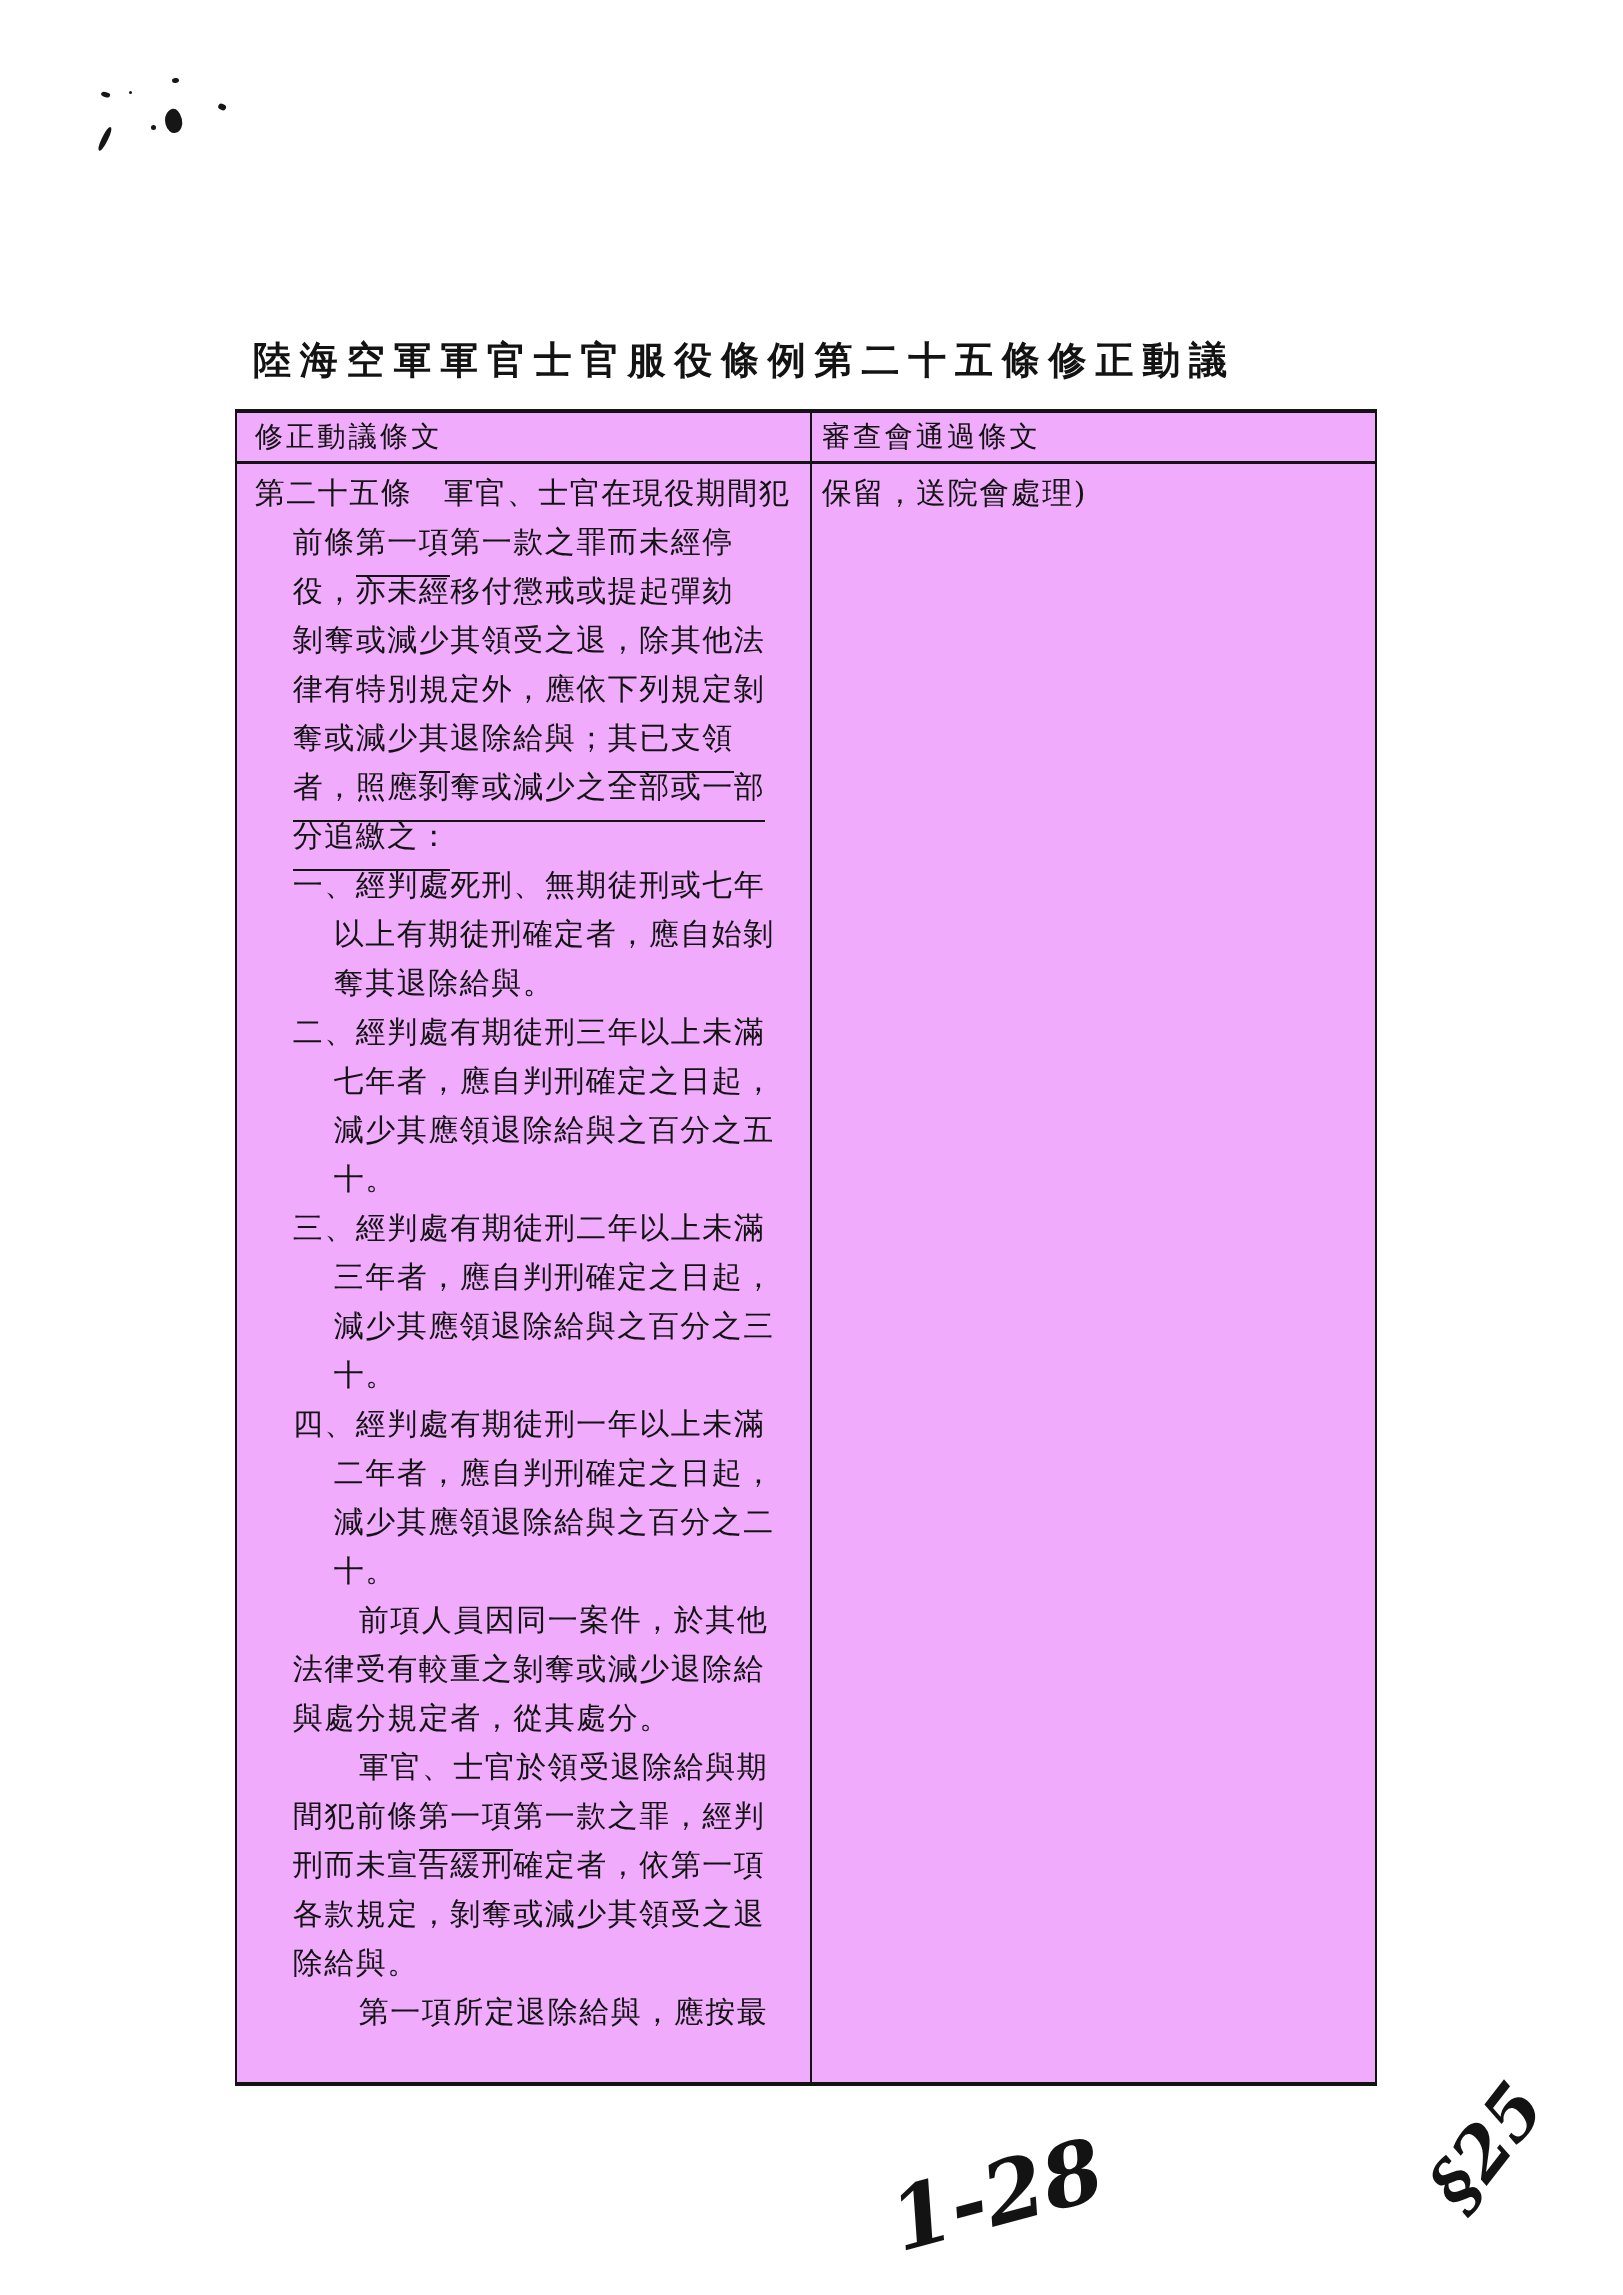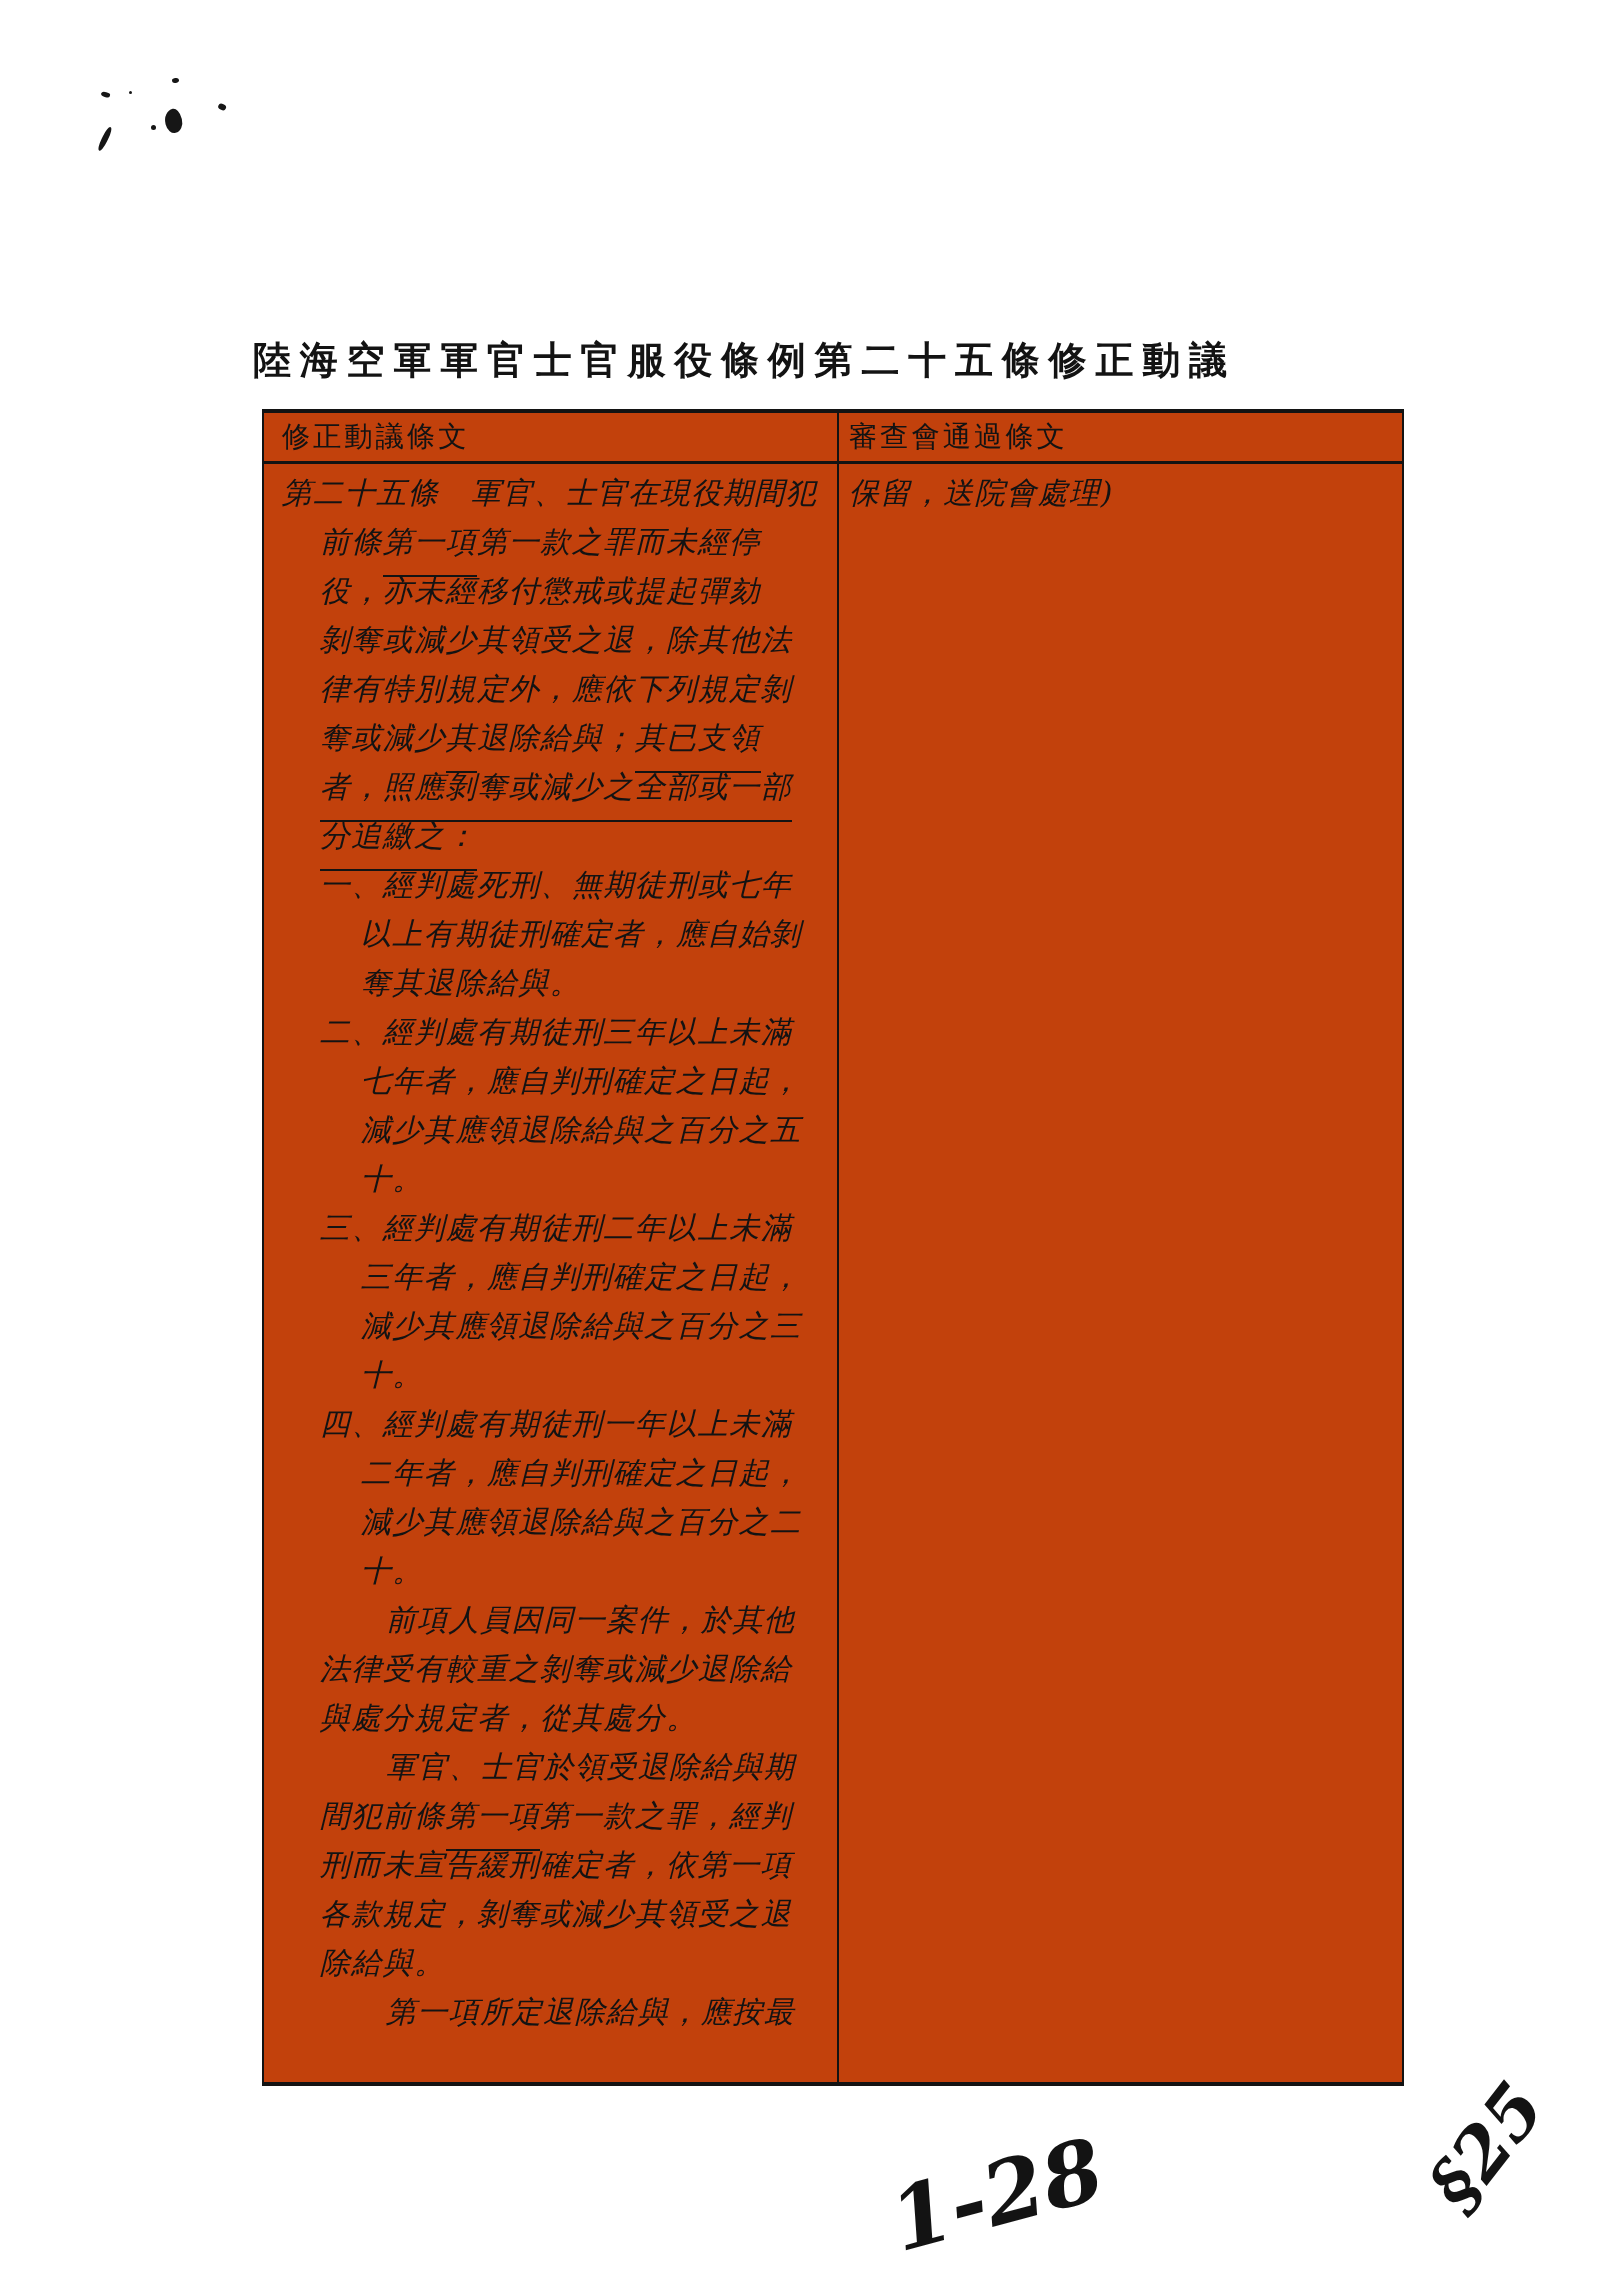--- a/index.html
+++ b/index.html
@@ -31,32 +31,30 @@
   .doc-table {
     position: absolute;
     left: 235px;
     top: 409px;
     width: 1138px;
     height: 1669px;
     border: 2.9px solid #131313;
     border-top-width: 4.4px;
     border-bottom-width: 4.9px;
     box-sizing: content-box;
-    background: #c2410c;
-    margin-left: 27px;
+    background: #f0abfc;
   }
   .header-row {
     display: flex;
     height: 48px;
     border-bottom: 3.4px solid #131313;
   }
   .body-row {
     display: flex;
     height: calc(100% - 51px);
-    font-style: italic;
   }
   .cell-left {
     width: 575px;
     min-width: 575px;
     border-right: 2.5px solid #131313;
     box-sizing: border-box;
   }
   .cell-right {
     flex: 1;
   }

